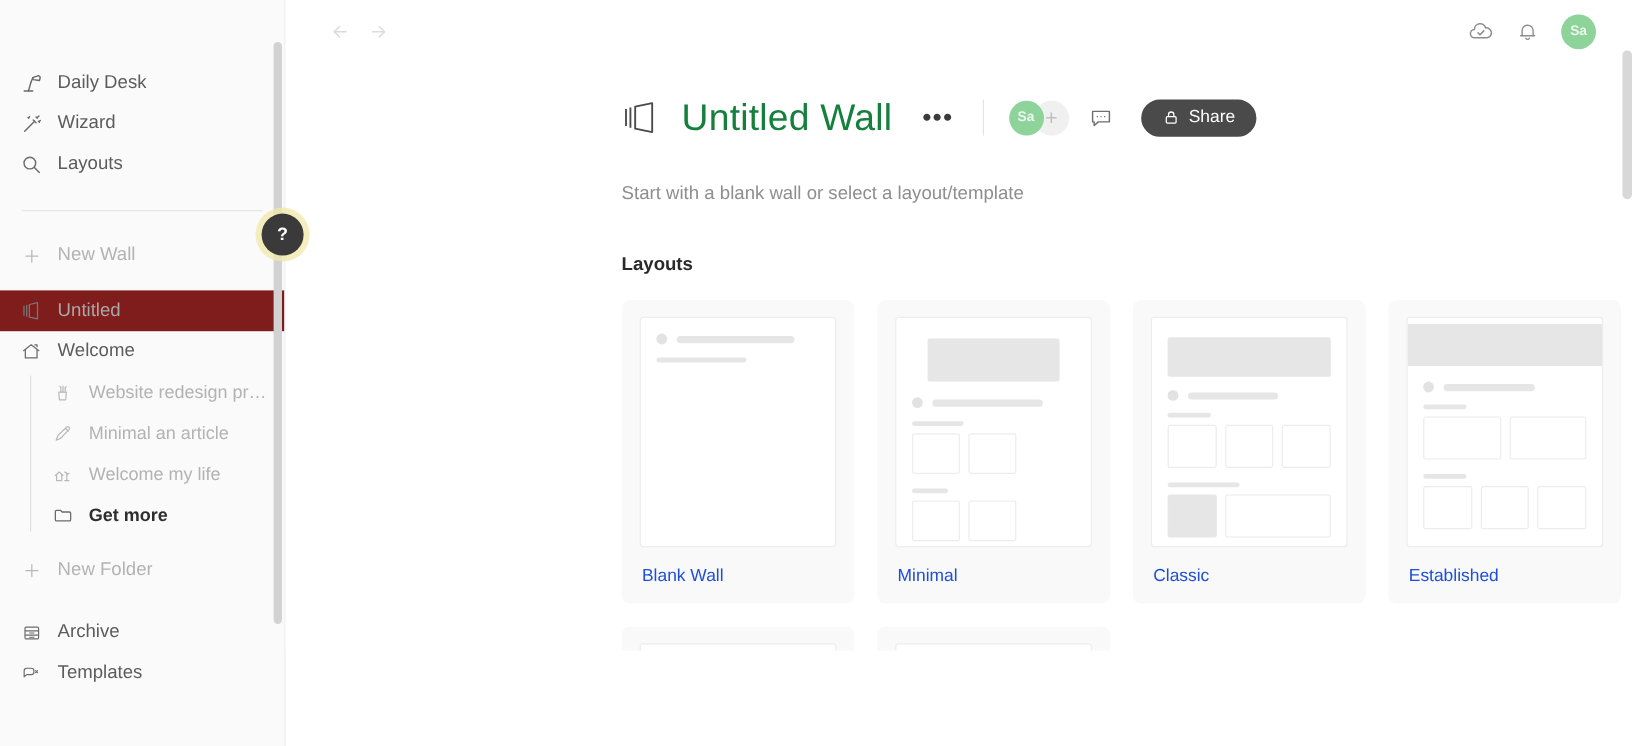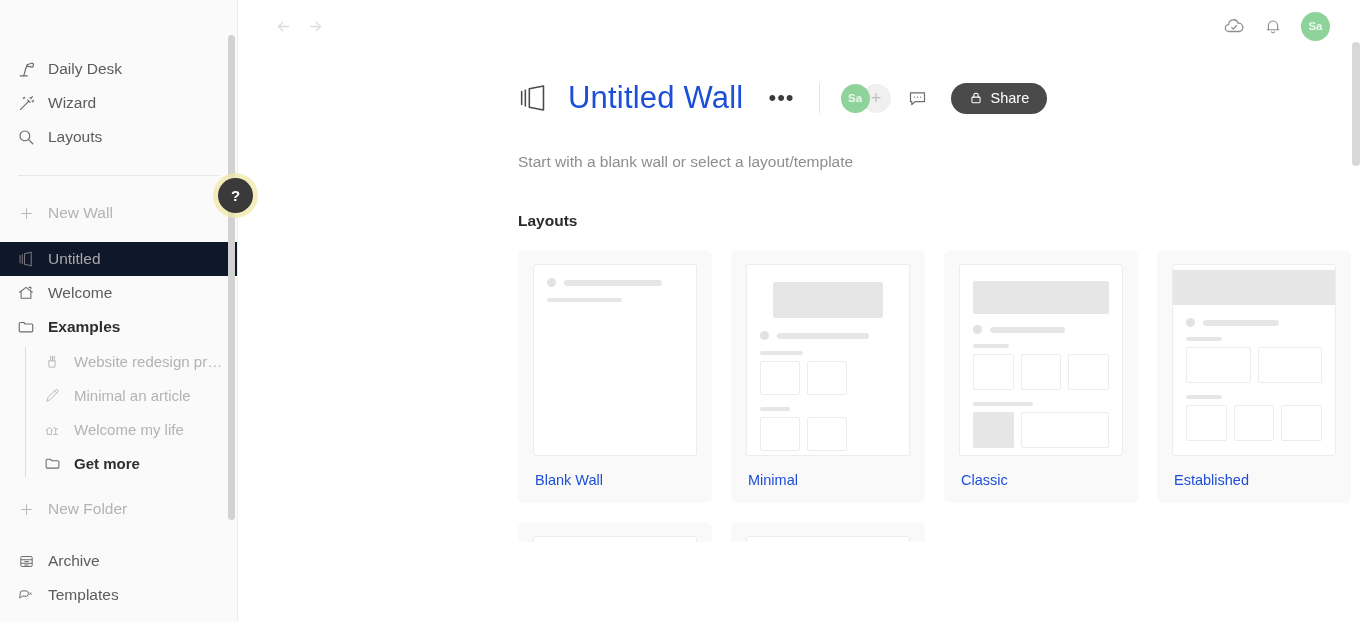--- a/index.html
+++ b/index.html
@@ -38,21 +38,21 @@
   .nav-item .lbl {
     font-size: 15.5px;
     color: #5c5c5c;
     white-space: nowrap;
     overflow: hidden;
     text-overflow: ellipsis;
   }
   .nav-item.muted .lbl { color: #b3b3b3; }
   .nav-item.muted .ico { color: #b9b9b9; }
   .nav-item.bold .lbl { color: #2e2e2e; font-weight: bold; }
-  .nav-item.active { background: #0f172a; }
+  .nav-item.active { background: #7f1d1d; }
   .nav-item.active .lbl { color: #a8a8a8; }
   .nav-item.active .ico { color: #777; }
 
   .sb-gap-1 { height: 21px; }
   .divider {
     height: 1px; background: #e6e6e6;
     margin: 0 18px;
   }
   .sb-gap-2 { height: 20px; }
   .sb-gap-3 { height: 12px; }
@@ -133,21 +133,21 @@
   .title-row {
     display: flex; align-items: center;
     padding-left: 278px;
     margin-top: 20px;
     height: 52px;
     gap: 0;
   }
   .title-icon { width: 34px; height: 34px; color: #4a4a4a; flex:0 0 34px; }
   .wall-title {
     font-size: 31px;
-    color: #1d4ed8;
+    color: #15803d;
     margin-left: 18px;
     letter-spacing: 0.2px;
     cursor: text;
   }
   .dots {
     margin-left: 25px;
     font-size: 22px;
     color: #3b3b3b;
     letter-spacing: 1px;
     line-height: 10px;
@@ -323,28 +323,20 @@
       <span class="ico">
         <svg width="18" height="18" viewBox="0 0 24 24" fill="none" stroke="currentColor" stroke-width="1.4" stroke-linecap="round" stroke-linejoin="round">
           <path d="M3.5 11L12 4.5l8.5 6.5"></path>
             <path d="M5.5 10v9h13v-9"></path>
           <path d="M16 4.5h2.5v2"></path>
         </svg>
       </span>
       <span class="lbl">Welcome</span>
     </div>
 
-    <div class="nav-item bold">
-      <span class="ico">
-        <svg width="18" height="18" viewBox="0 0 24 24" fill="none" stroke="currentColor" stroke-width="1.5" stroke-linejoin="round">
-          <path d="M3 7.5a1.5 1.5 0 011.5-1.5H9l2 2h8.5A1.5 1.5 0 0121 9.5v7.5a1.5 1.5 0 01-1.5 1.5h-15A1.5 1.5 0 013 17z"></path>
-        </svg>
-      </span>
-      <span class="lbl">Examples</span>
-    </div>
 
     <div class="sub-wrap">
       <div class="nav-item muted">
         <span class="ico">
           <svg width="17" height="17" viewBox="0 0 24 24" fill="none" stroke="currentColor" stroke-width="1.4" stroke-linecap="round" stroke-linejoin="round">
             <path d="M7 11h9l-.8 9H7.8z"></path>
               <path d="M9.5 11V5.5M12 11V4M14.5 11V6"></path>
             <path d="M9.5 5.5l-1.2-1.4M14.5 6l1.3-1.4"></path>
           </svg>
         </span>

